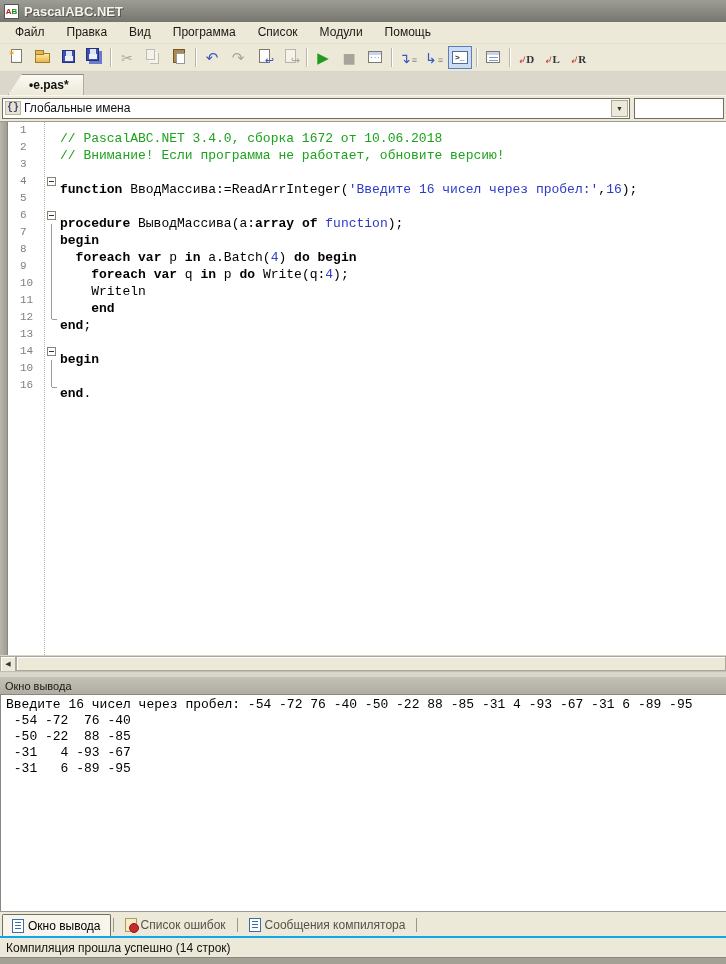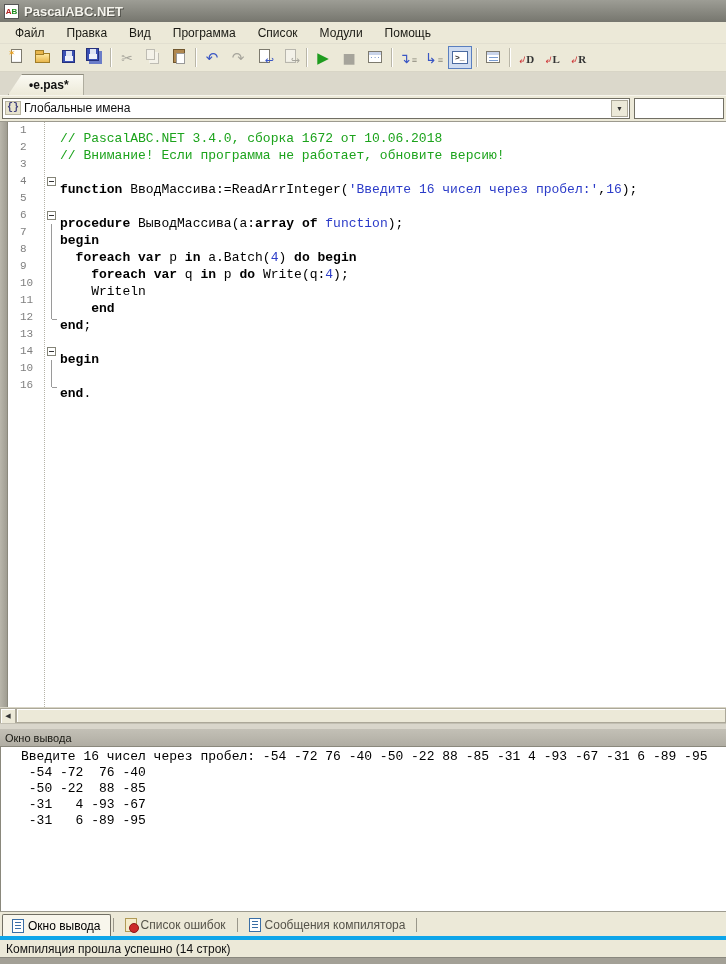--- a/index.html
+++ b/index.html
@@ -9,21 +9,21 @@
 
   
   .titlebar { height:22px; flex:none; background:linear-gradient(to bottom,#9d9d95,#76766e);
               display:flex; align-items:center; padding-left:4px; }
   .app-icon { width:15px; height:15px; background:#fff; border:1px solid #555; font:bold 8px "Liberation Sans",sans-serif;
               display:flex; align-items:center; justify-content:center; letter-spacing:0; }
   .app-icon .a { color:#b22222; } .app-icon .b { color:#1e8c1e; }
   .title-text { color:#f4f3ec; font-weight:bold; font-size:13px; margin-left:5px; text-shadow:1px 1px 0 #55554e; }
 
   
-  .menubar { height:22px; flex:none; display:flex; align-items:center; background:#ece9d8; padding-left:4px; border-bottom:1px solid #e2dfd0;}
+  .menubar { height:22px; flex:none; display:flex; align-items:flex-start; background:#ece9d8; padding-left:4px; border-bottom:1px solid #e2dfd0;}
   .menu-item { padding:3px 11px; font-size:12px; color:#1a1a14; cursor:default; }
 
   
   .toolbar { height:28px; flex:none; display:flex; align-items:center; background:#ece9d8; padding-left:3px; border-bottom:1px solid #d8d5c6; }
   .tbtn { width:24px; height:23px; margin:0 1px; display:flex; align-items:center; justify-content:center;
           border:1px solid transparent; position:relative; }
   .tbtn.selected { background:#cfdcf0; border:1px solid #5a7fbf; }
   .tbtn.disabled { opacity:.45; filter:grayscale(1); }
   .tsep { width:1px; height:19px; background:#b9b6a7; margin:0 3px; box-shadow:1px 0 0 #fff; }
   .g { font-size:14px; line-height:1; color:#55524a; font-family:"DejaVu Sans",sans-serif; }
@@ -94,38 +94,38 @@
   .sb-btn { width:16px; height:16px; flex:none; background:#ece9d8; border:1px solid #aca899;
             display:flex; align-items:center; justify-content:center; font-size:7px; color:#333;
             box-shadow:inset 1px 1px 0 #fff; }
   .sb-thumb { flex:1; background:#ece9d8; border:1px solid #aca899; box-shadow:inset 1px 1px 0 #fff; }
 
   .splitter { height:6px; flex:none; background:#d9d6cb; border-top:1px solid #c2bfb2; }
 
   
   .out-header { height:18px; flex:none; background:linear-gradient(#c3c0b6,#b0ada3); border-bottom:1px solid #8a887c;
                 font-size:11px; color:#1a1a14; display:flex; align-items:center; padding-left:5px; }
-  .out-area { height:164px; flex:none; background:#fff; overflow:hidden; padding:2px 0 0 20px; border-left:1px solid #8a887c; }
+  .out-area { height:216px; flex:none; background:#fff; overflow:hidden; padding:2px 0 0 5px; border-left:1px solid #8a887c; }
   .out-line { white-space:pre; font:13px "Liberation Mono","DejaVu Sans Mono",monospace; line-height:16px; color:#000; }
 
   
   .tabbar { height:25px; flex:none; background:#ece9d8; border-top:1px solid #9c9a8e; display:flex; align-items:flex-end; padding-left:2px; }
   .btab { height:22px; display:flex; align-items:center; gap:4px; padding:0 9px; font-size:12px; color:#55534a; }
   .btab.active { background:#f8f6ec; border:1px solid #716f64; border-bottom:none; border-radius:2px 2px 0 0; color:#000; }
   .tab-sep { width:1px; height:14px; background:#9a978a; margin:0 2px 4px 2px; }
   .ic-doc-blue { width:12px; height:14px; background:#fff; border:1px solid #3a6ea5; display:inline-block; flex:none;
        box-shadow:inset 0 -2px 0 #fff; position:relative; }
   .ic-doc-blue::after { content:""; position:absolute; left:2px; top:2px; width:6px; height:9px;
        background:repeating-linear-gradient(to bottom,#3a6ea5 0,#3a6ea5 1px,transparent 1px,transparent 3px); }
   .ic-err { width:12px; height:14px; background:#f5ecca; border:1px solid #b09a56; display:inline-block; flex:none; position:relative; }
   .ic-err::after { content:""; position:absolute; right:-3px; bottom:-2px; width:8px; height:8px; border-radius:50%;
        background:#cc2a2a; border:1px solid #8e1717; }
 
   
-  .statusbar { height:21px; flex:none; background:#ece9d8; border-top:4px solid #0ea5e9; display:flex; align-items:center;
+  .statusbar { height:21px; flex:none; background:#ece9d8; border-top:2px solid #0ea5e9; display:flex; align-items:center;
                padding-left:6px; font-size:12px; color:#111; }
   .bottom-strip { height:7px; flex:none; background:#a3a096; border-top:1px solid #8a887e; }
 </style>
 </head>
 <body>
 
 <div class="window">
 
   <div class="titlebar">
     <span class="app-icon">

